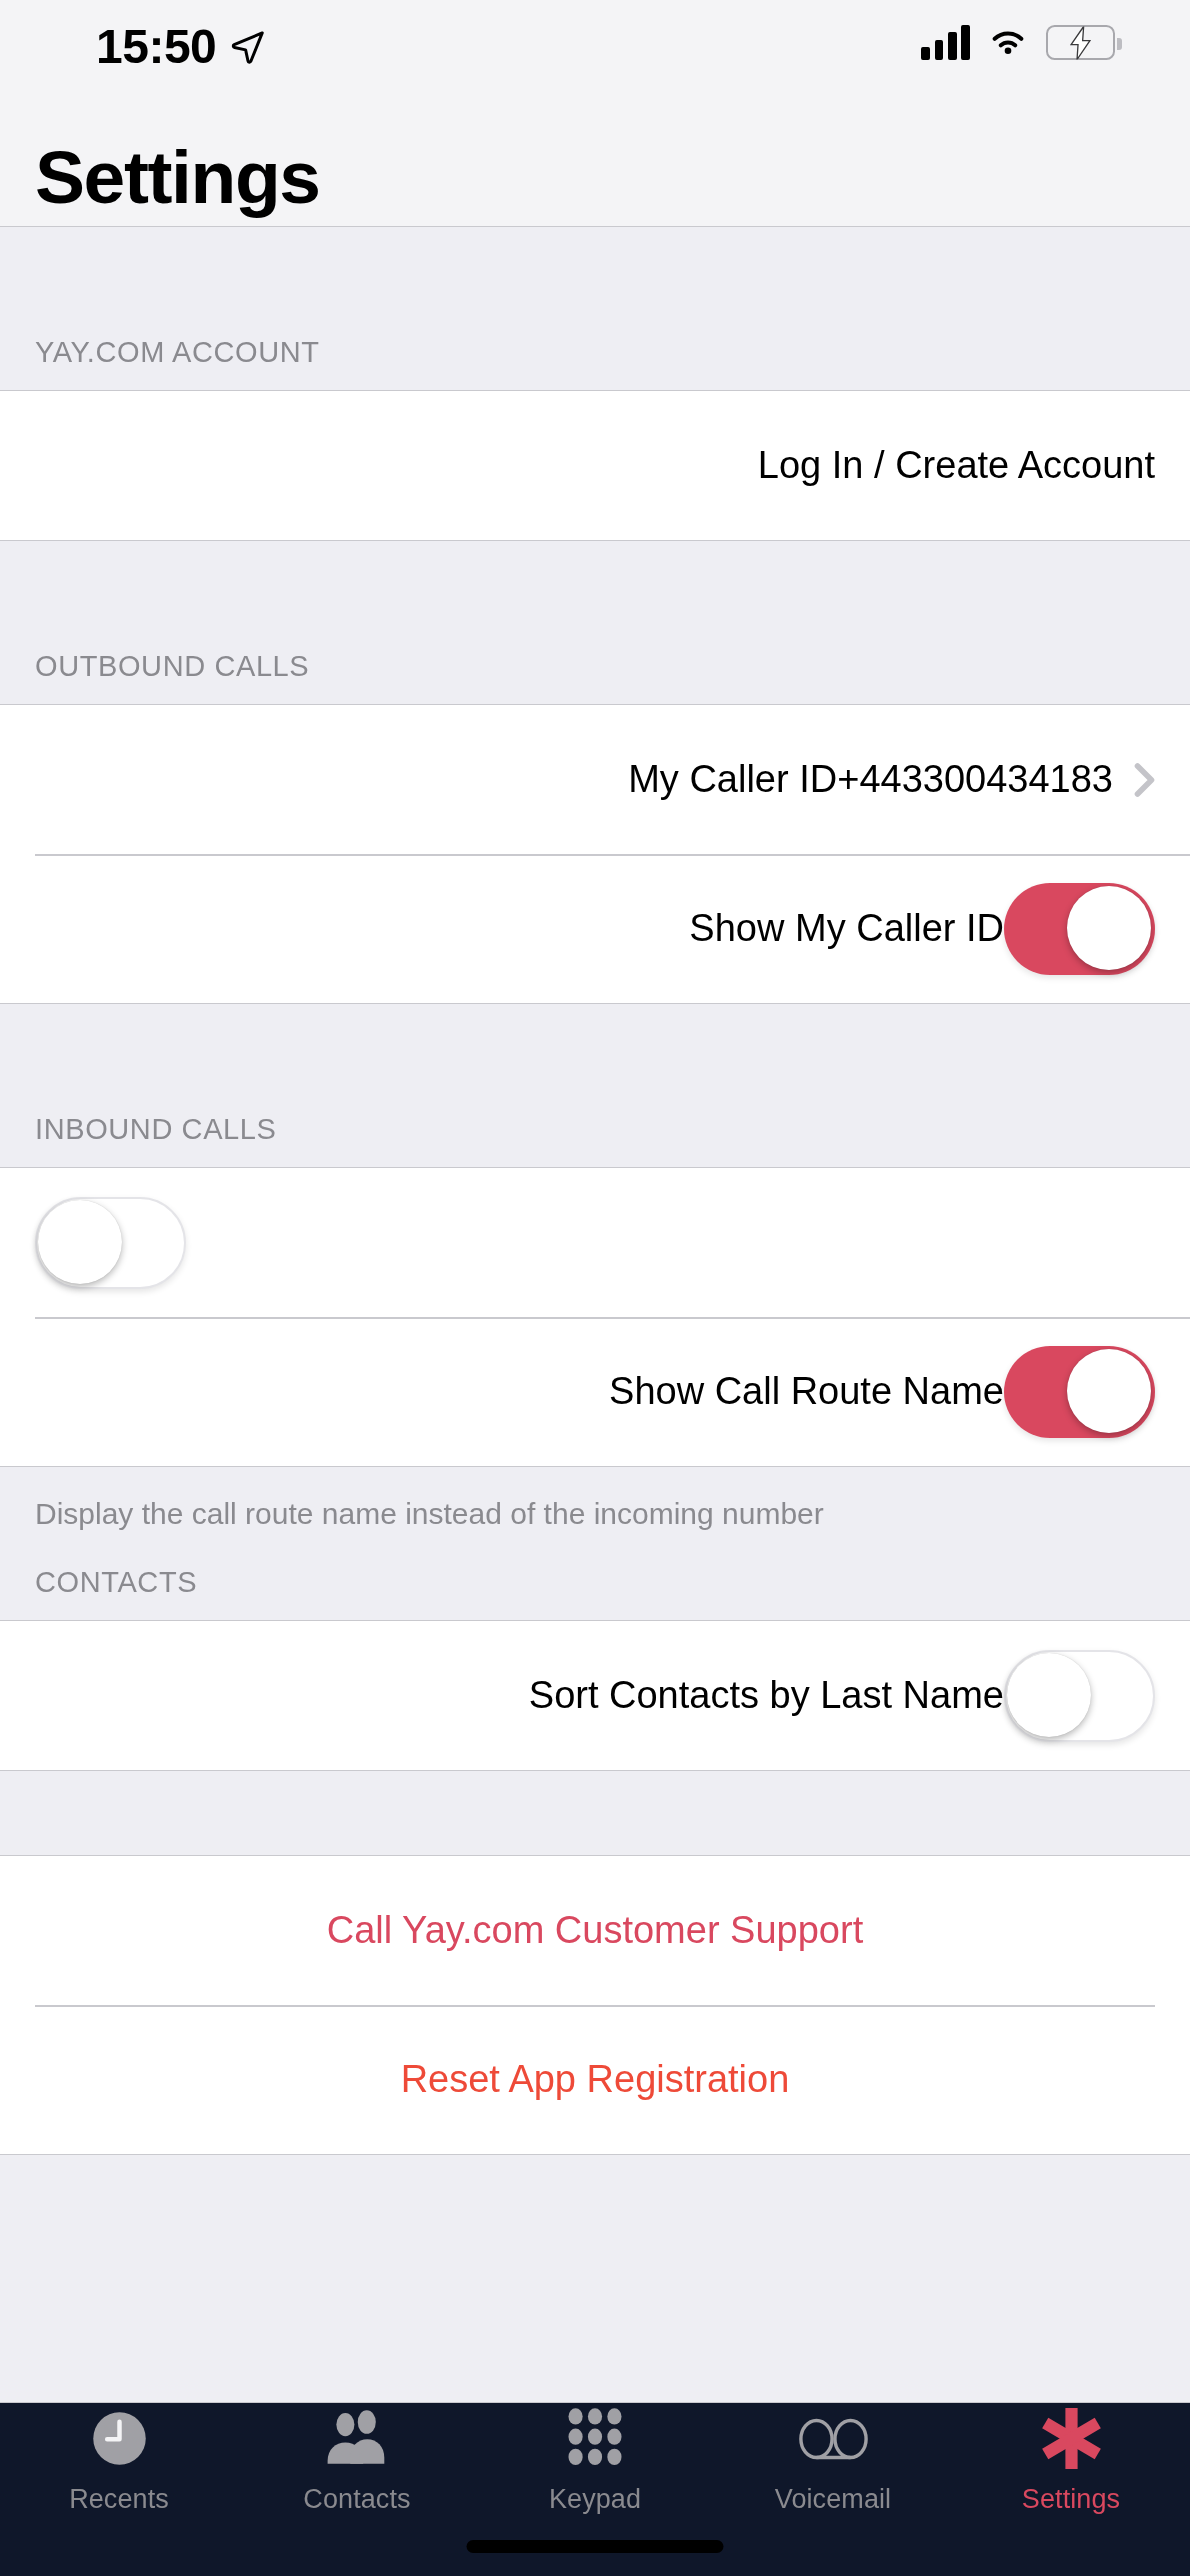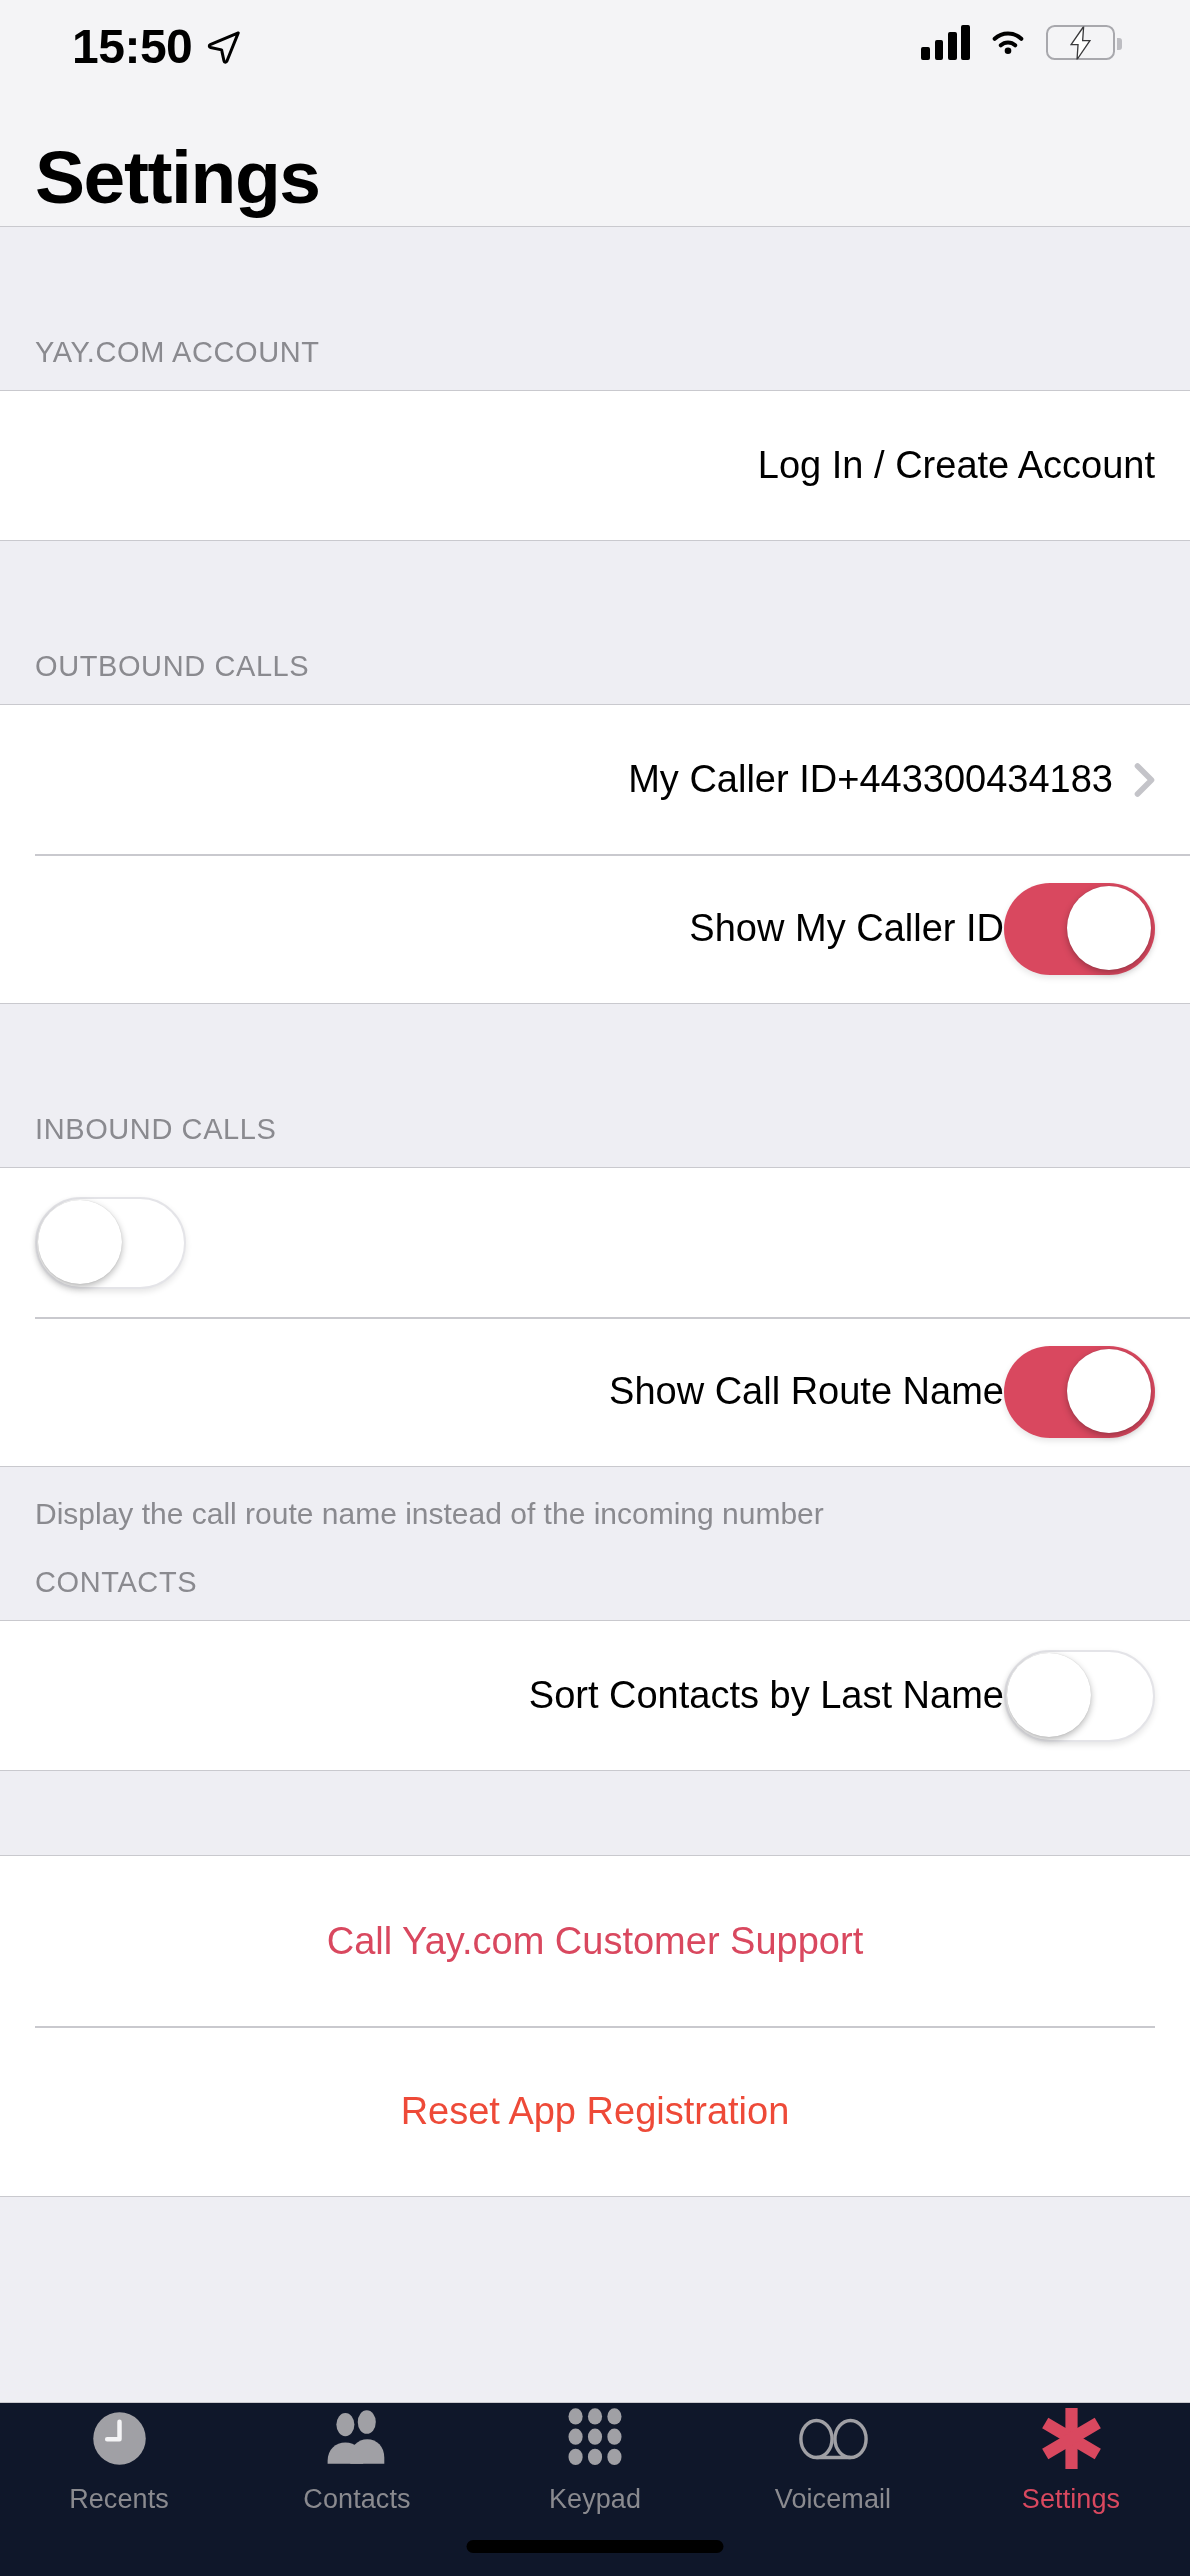--- a/index.html
+++ b/index.html
@@ -27,21 +27,21 @@
 
   
   .status-bar {
     position: relative;
     height: 127px;
     flex: 0 0 127px;
     background: #f4f4f6;
   }
   .status-left {
     position: absolute;
-    left: 72px;
+    left: 96px;
     top: 23px;
     display: flex;
     align-items: center;
     gap: 13.4px;
   }
   .status-time {
     font-size: 48px;
     font-weight: 700;
     color: #000;
     letter-spacing: -0.5px;
@@ -213,21 +213,21 @@
   
   .spacer {
     background: #eeeef3;
   }
   .spacer-tall   { height: 84px; }
   .spacer-footer { height: 58px; }
 
   
   .action-row {
     position: relative;
-    height: 170px;
+    height: 149px;
     display: flex;
     align-items: center;
     justify-content: center;
     background: #ffffff;
     font-size: 38px;
   }
   .action-row + .action-row:before {
     content: "";
     position: absolute;
     left: 35px;

